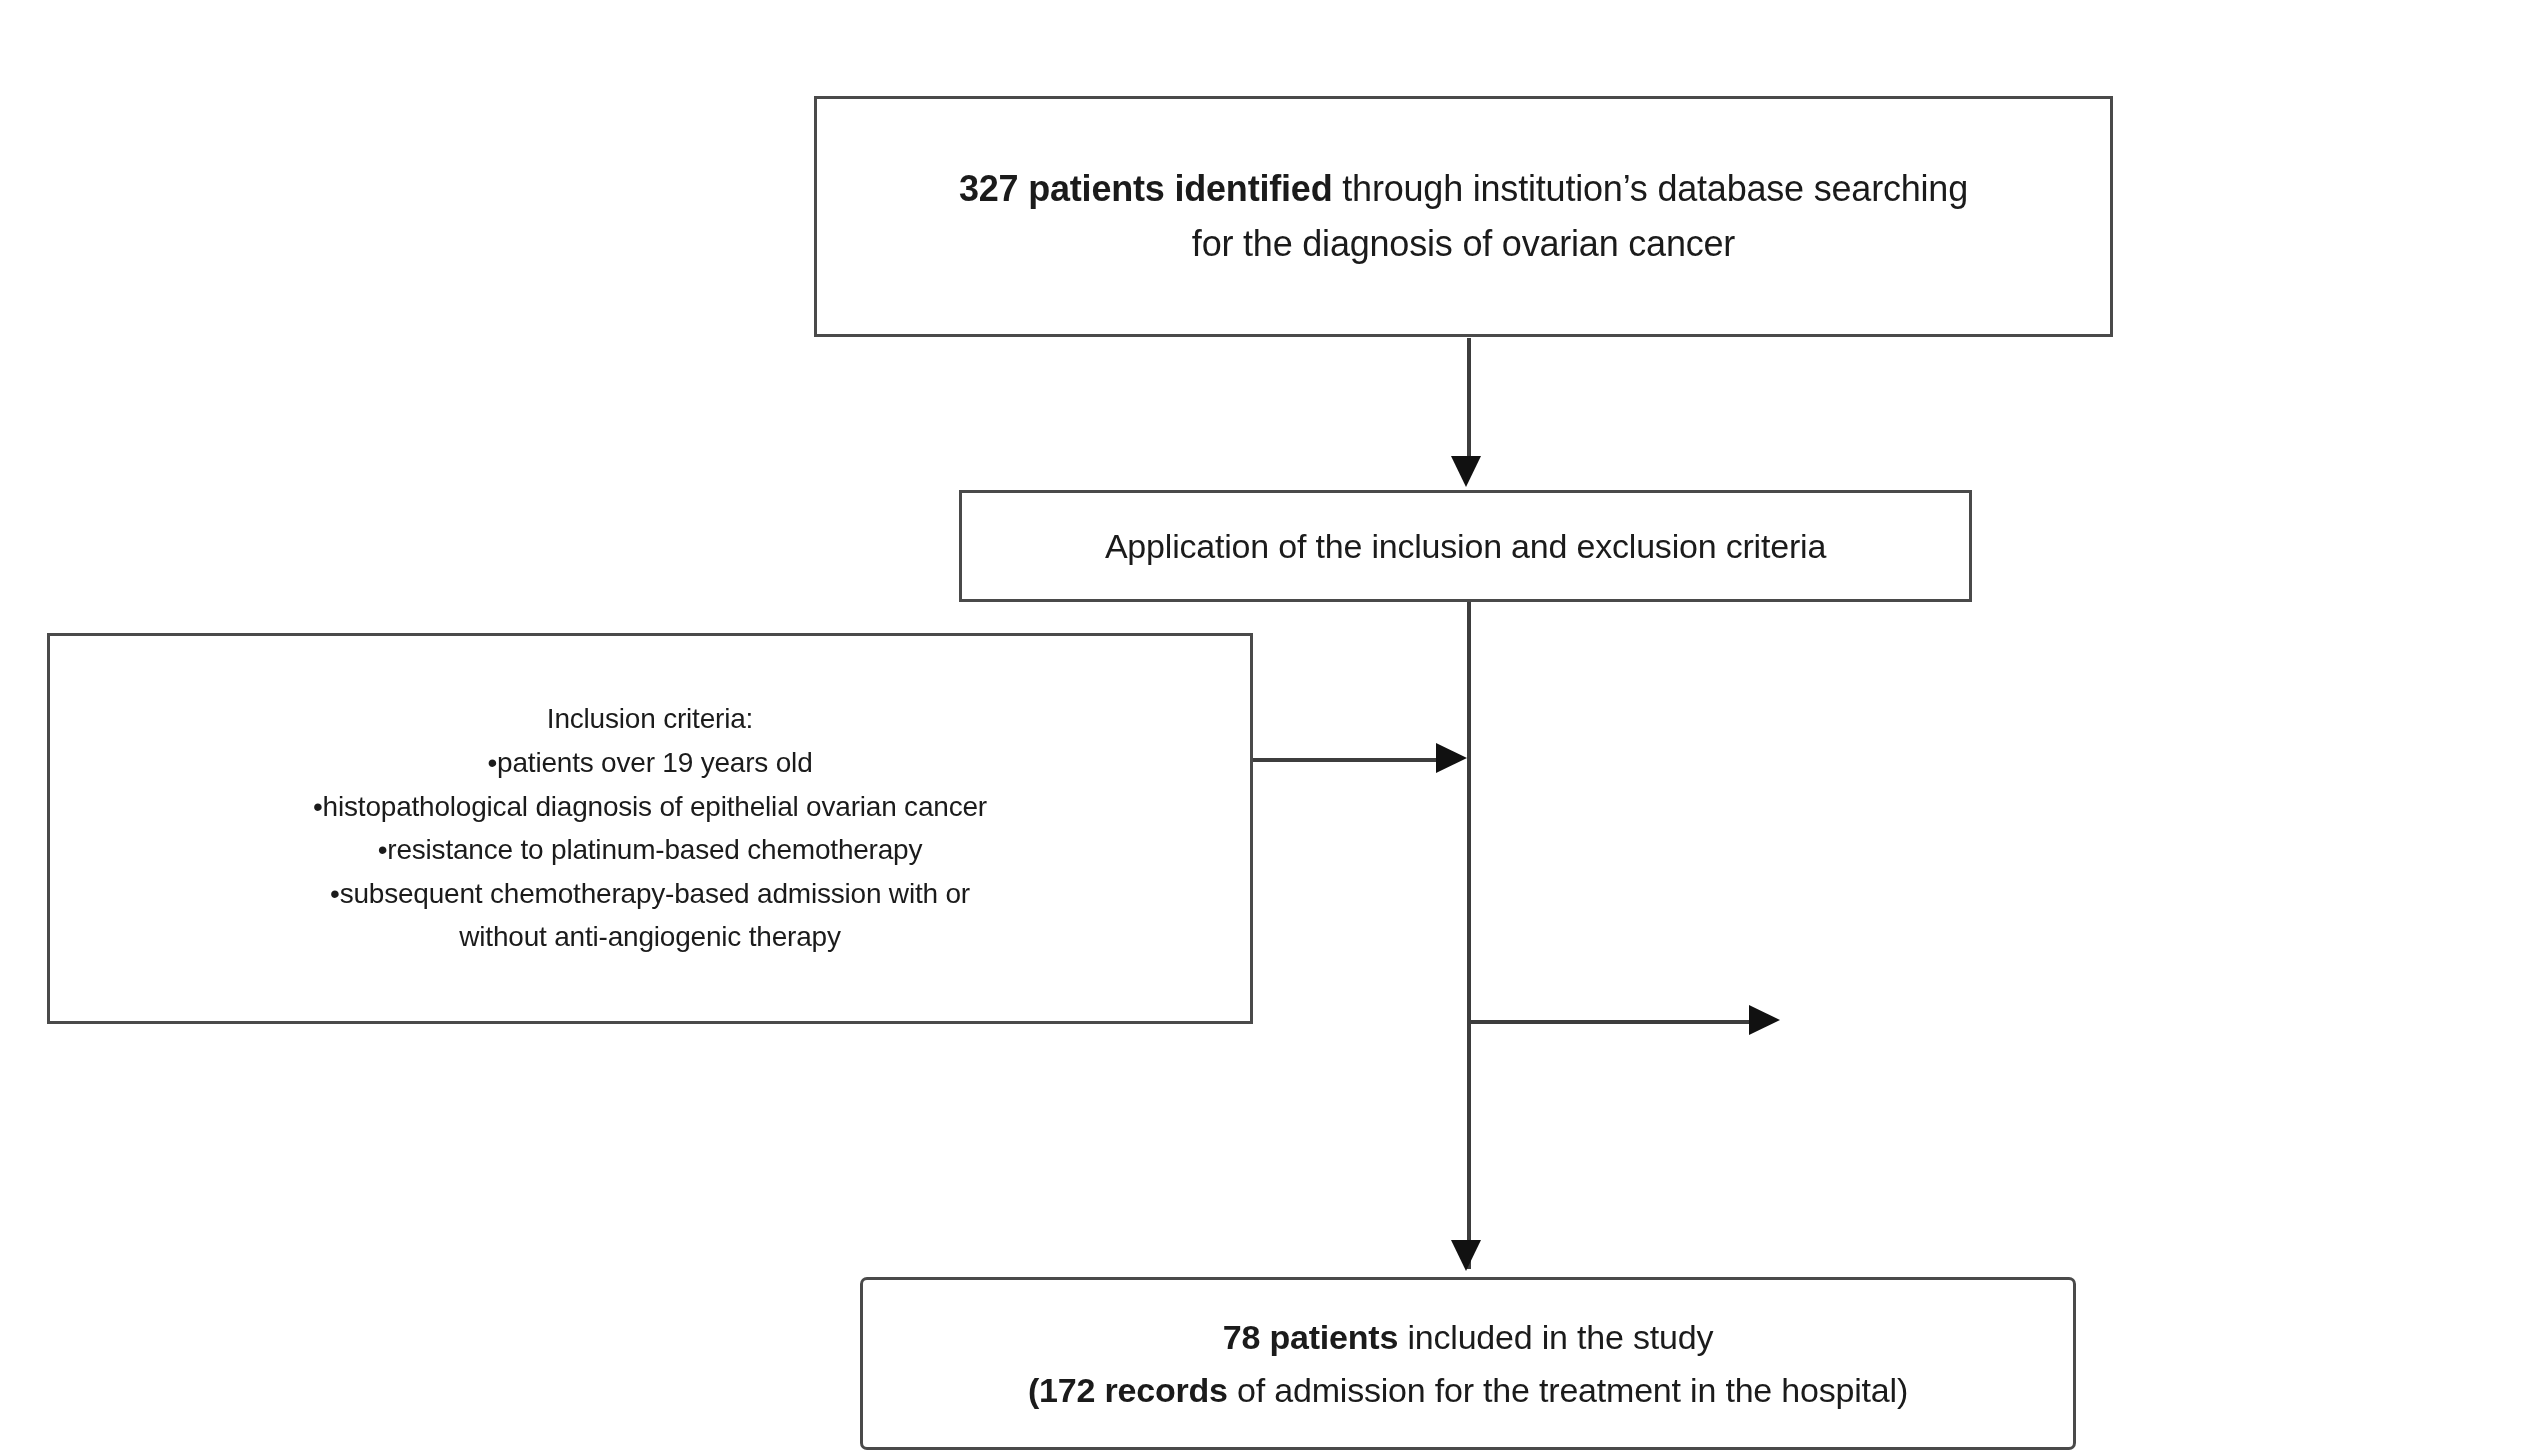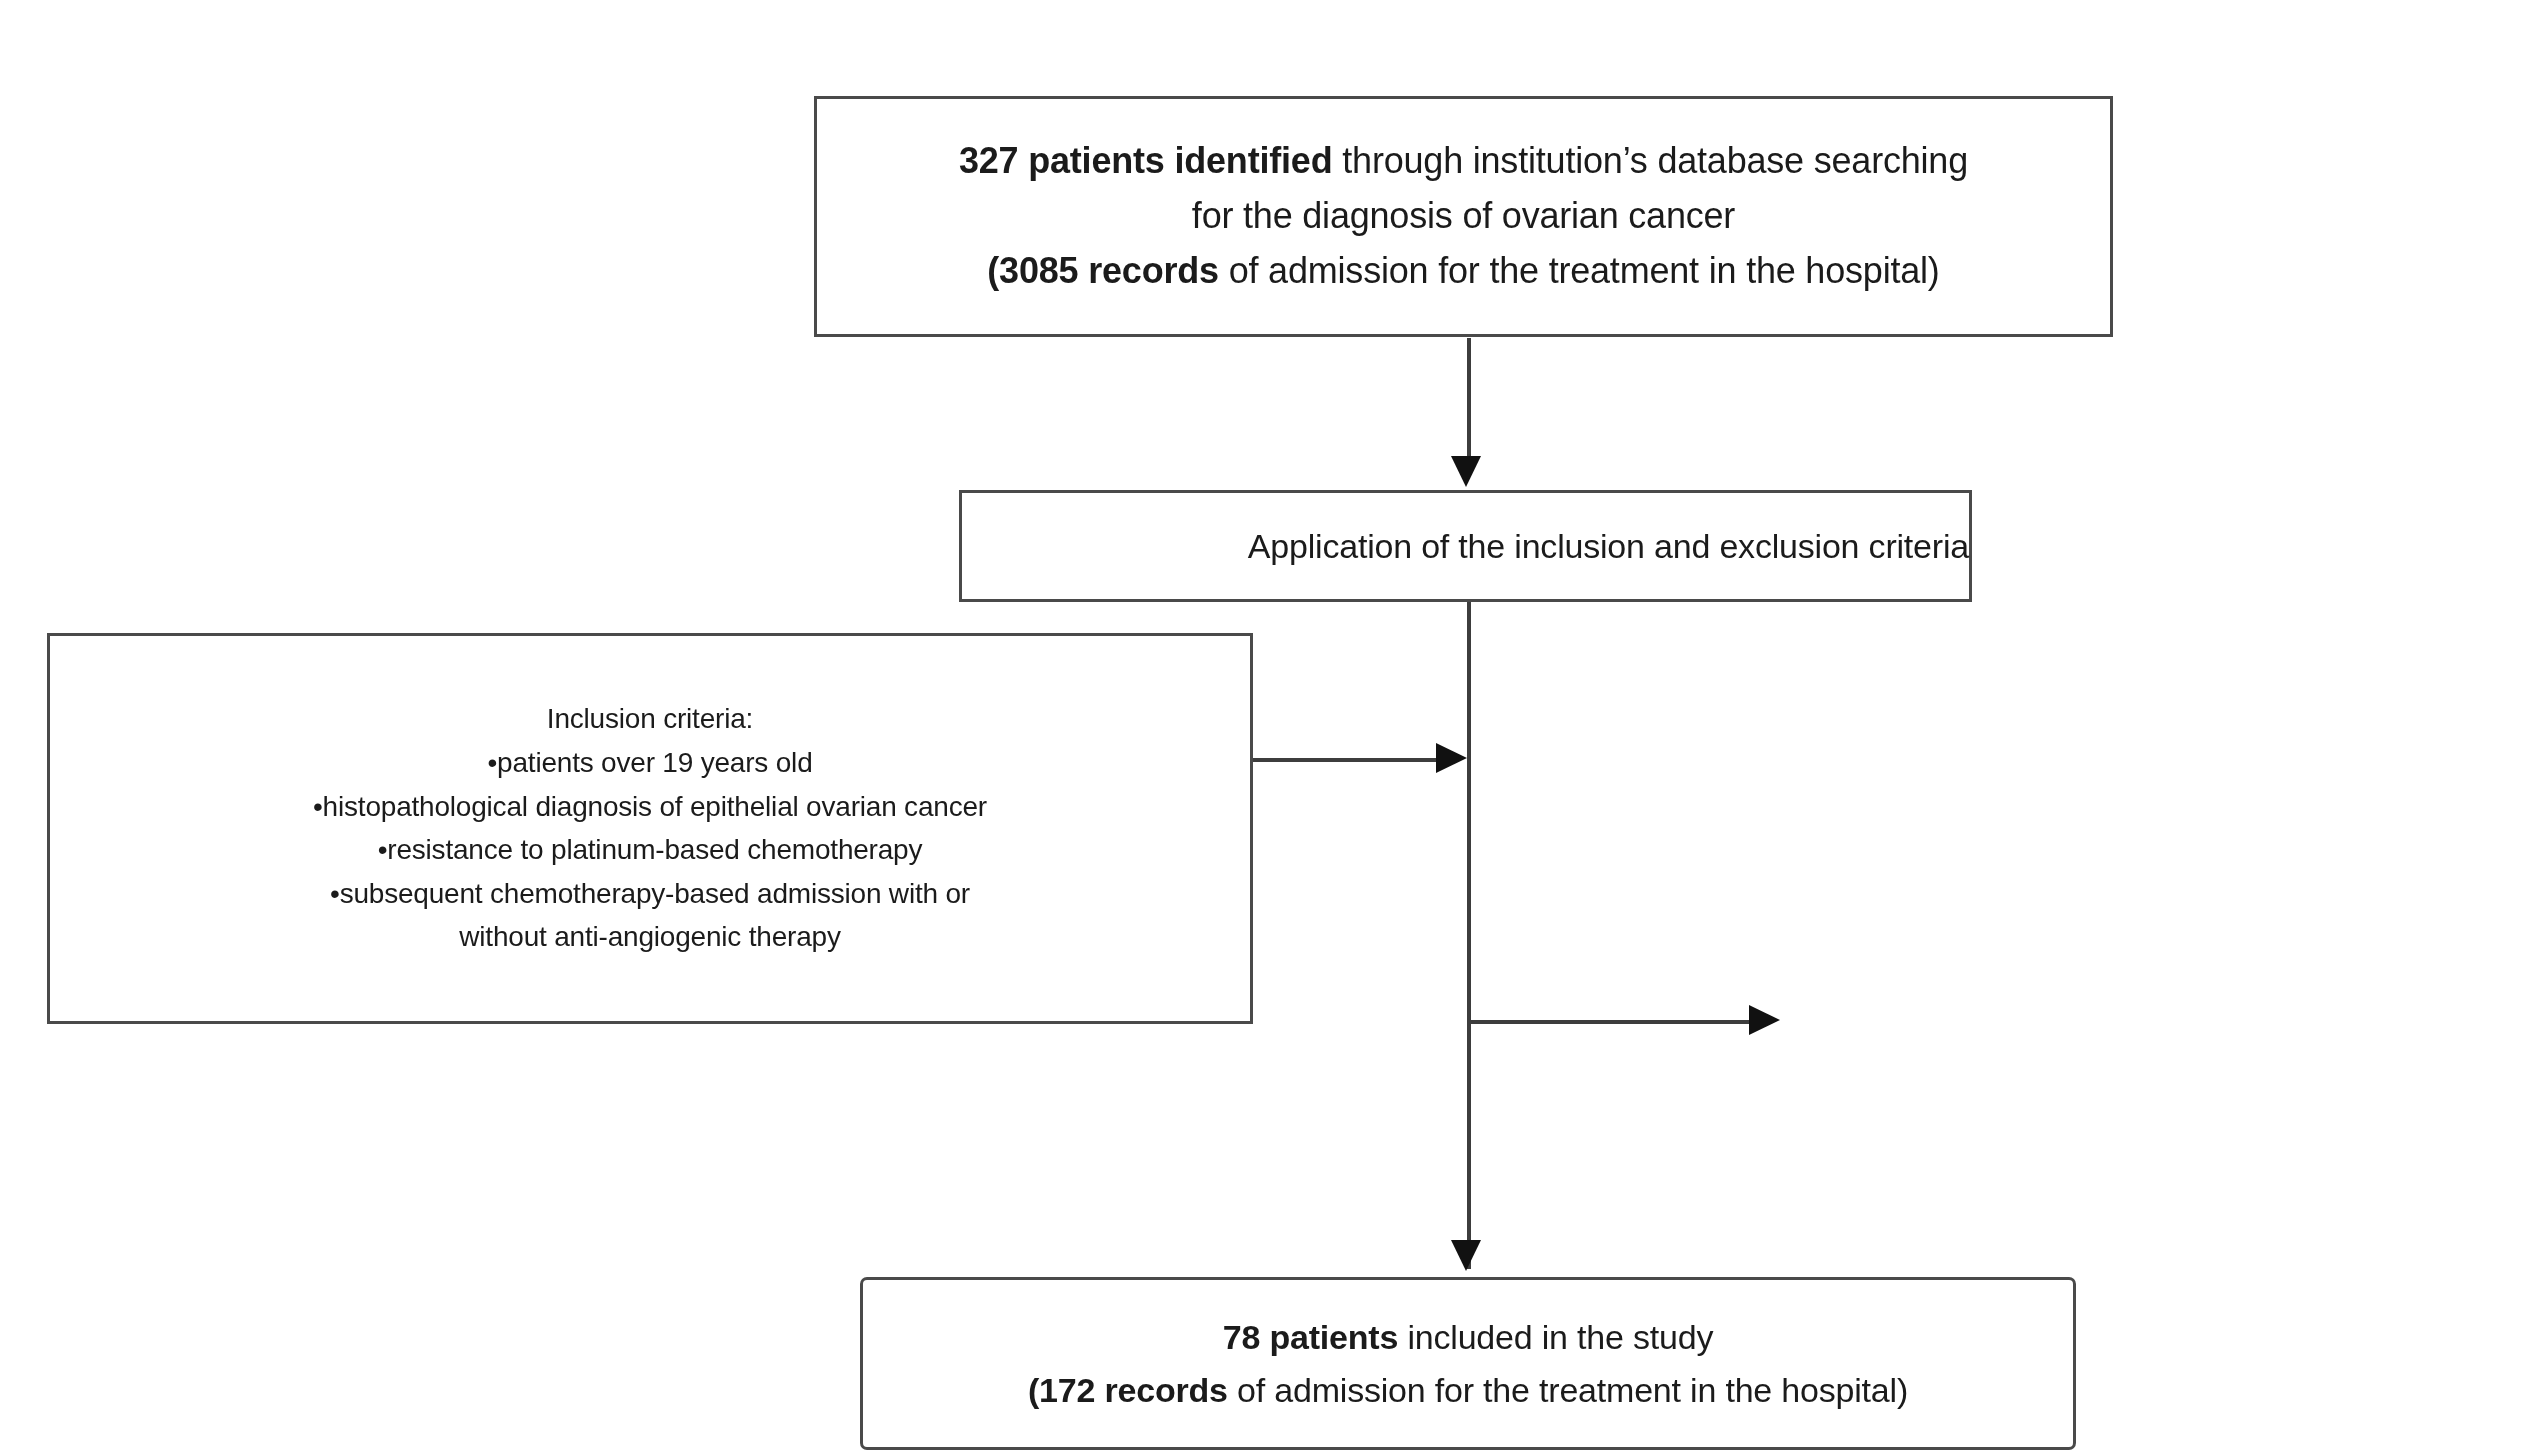--- a/index.html
+++ b/index.html
@@ -34,21 +34,20 @@
   .node .ln{display:block;white-space:nowrap;}
   .b{font-weight:bold;}
 
   #node-identified{
     left:814px; top:52px; width:1299px; height:241px;
     font-size:36px;
   }
   #node-criteria{
     left:959px; top:446px; width:1013px; height:112px;
     font-size:34px;
-    align-items:flex-end;
   }
   #node-inclusion{
     left:47px; top:589px; width:1206px; height:391px;
     font-size:28px;
   }
   #node-excluded{
     left:1783px; top:888px; width:705px; height:169px;
     font-size:34px;
   }
   #node-included{
@@ -105,21 +104,20 @@
   #conn4-head{left:1749px; top:961px;}
 </style>
 </head>
 <body>
 
 <div id="canvas">
 
   <div class="node" id="node-identified">
     <span class="ln"><span class="b">327  patients identified</span><span> through institution’s database searching</span></span>
     <span class="ln">for the diagnosis of ovarian cancer</span>
-    <span class="ln"><span class="b">(3085  records</span><span> of admission for the treatment in the hospital)</span></span>
   </div>
 
   <div class="vline" id="conn1-line"></div>
   <div class="arrow-down" id="conn1-head"></div>
 
   <div class="node" id="node-criteria">
     <span class="ln">Application of the inclusion and exclusion criteria</span>
   </div>
 
   <div class="vline" id="conn2-line"></div>

